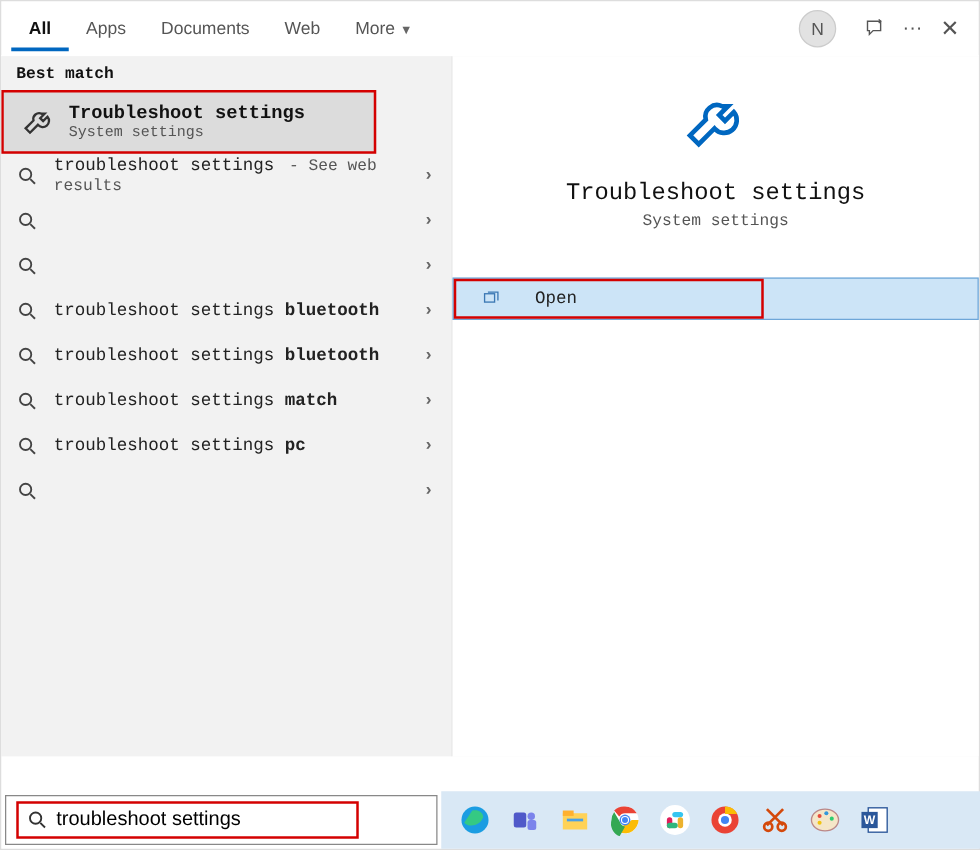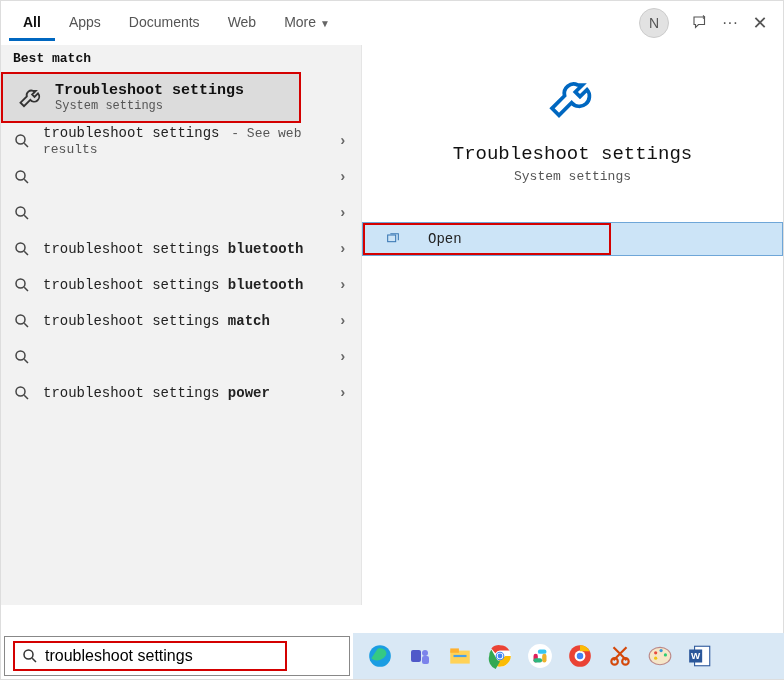--- a/index.html
+++ b/index.html
@@ -129,28 +129,28 @@
               <line x1="15" y1="15" x2="20" y2="20"></line>
             </svg>
   <span>troubleshoot settings <b>match</b><span class="suffix"></span></span>
   <span class="chev-r">›</span>
           </div>
           <div class="web-item">
             <svg class="search-glyph" viewBox="0 0 24 24" fill="none" stroke="#444" stroke-width="2">
               <circle cx="10" cy="10" r="6"></circle>
               <line x1="15" y1="15" x2="20" y2="20"></line>
             </svg>
-  <span class="chev-r">›</span>
-          </div>
-          <div class="web-item">
-            <svg class="search-glyph" viewBox="0 0 24 24" fill="none" stroke="#444" stroke-width="2">
-              <circle cx="10" cy="10" r="6"></circle>
-              <line x1="15" y1="15" x2="20" y2="20"></line>
-            </svg>
-  <span>troubleshoot settings <b>power</b><span class="suffix"></span></span>
+  <span>troubleshoot settings <b>pc</b><span class="suffix"></span></span>
+  <span class="chev-r">›</span>
+          </div>
+          <div class="web-item">
+            <svg class="search-glyph" viewBox="0 0 24 24" fill="none" stroke="#444" stroke-width="2">
+              <circle cx="10" cy="10" r="6"></circle>
+              <line x1="15" y1="15" x2="20" y2="20"></line>
+            </svg>
   <span class="chev-r">›</span>
           </div>
         </div>
 
     </div>
 
     <div class="right">
       <div class="preview">
         <svg class="big-icon" viewBox="0 0 24 24" fill="none" stroke="#0067c0" stroke-width="1.6">
             <path d="M14 6a4 4 0 0 0-5.6 4.6L3 16l3 3 5.4-5.4A4 4 0 0 0 18 8l-3 3-2-2 3-3z"></path>

